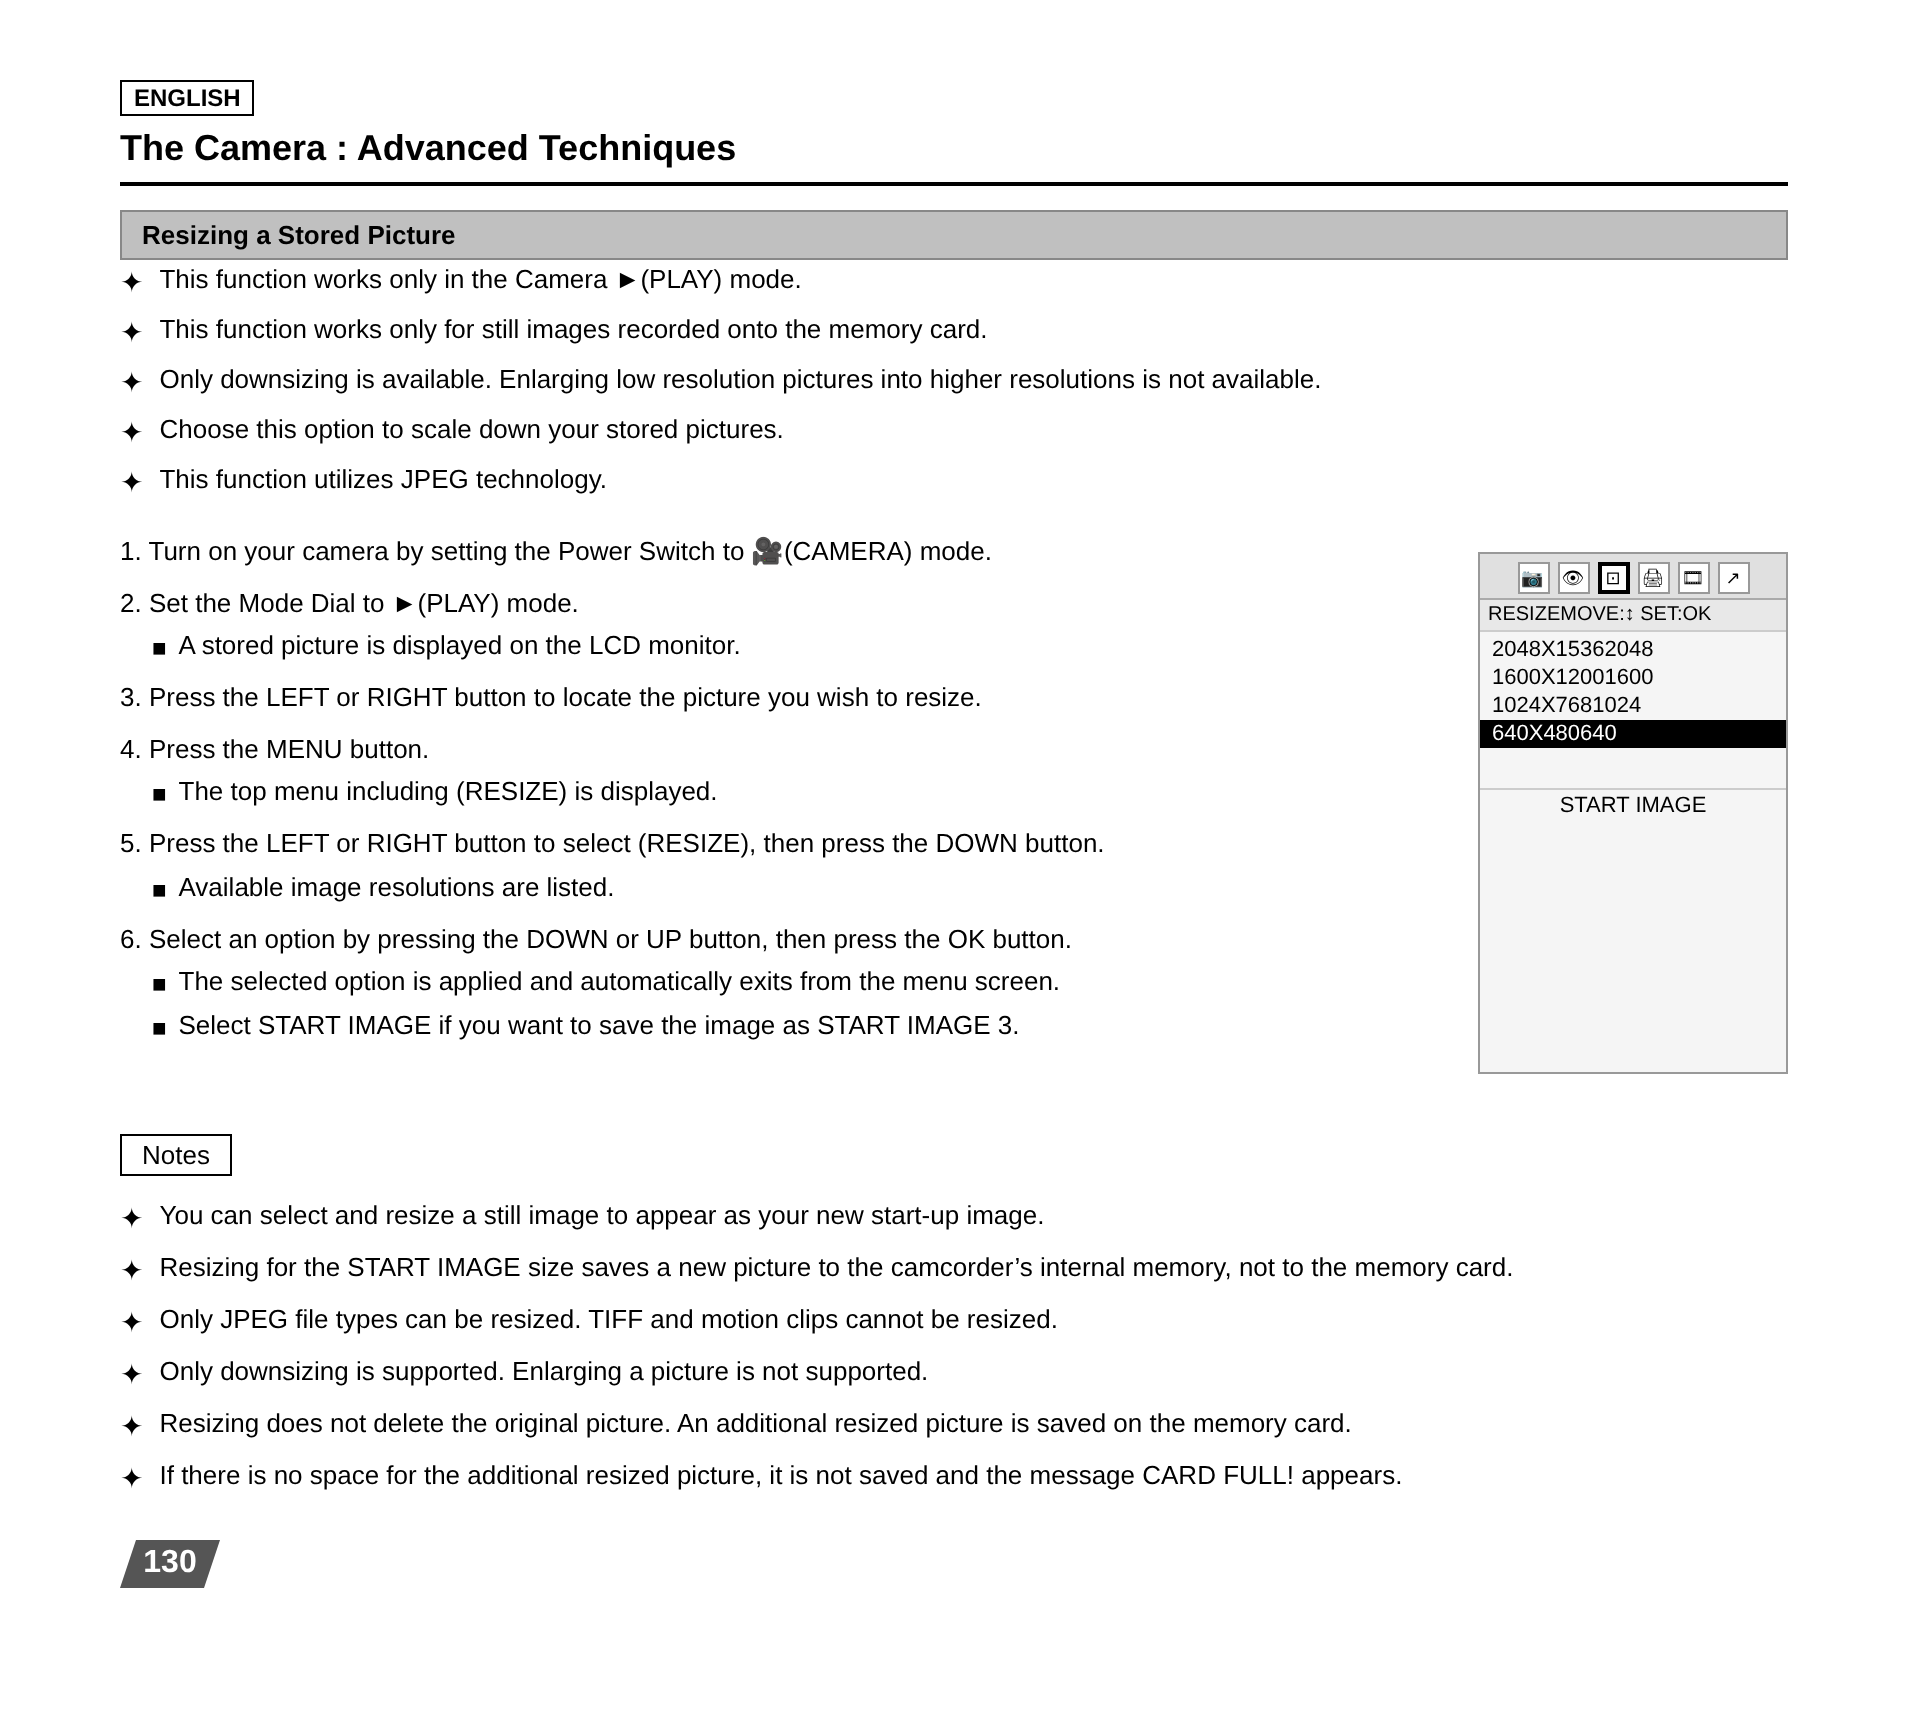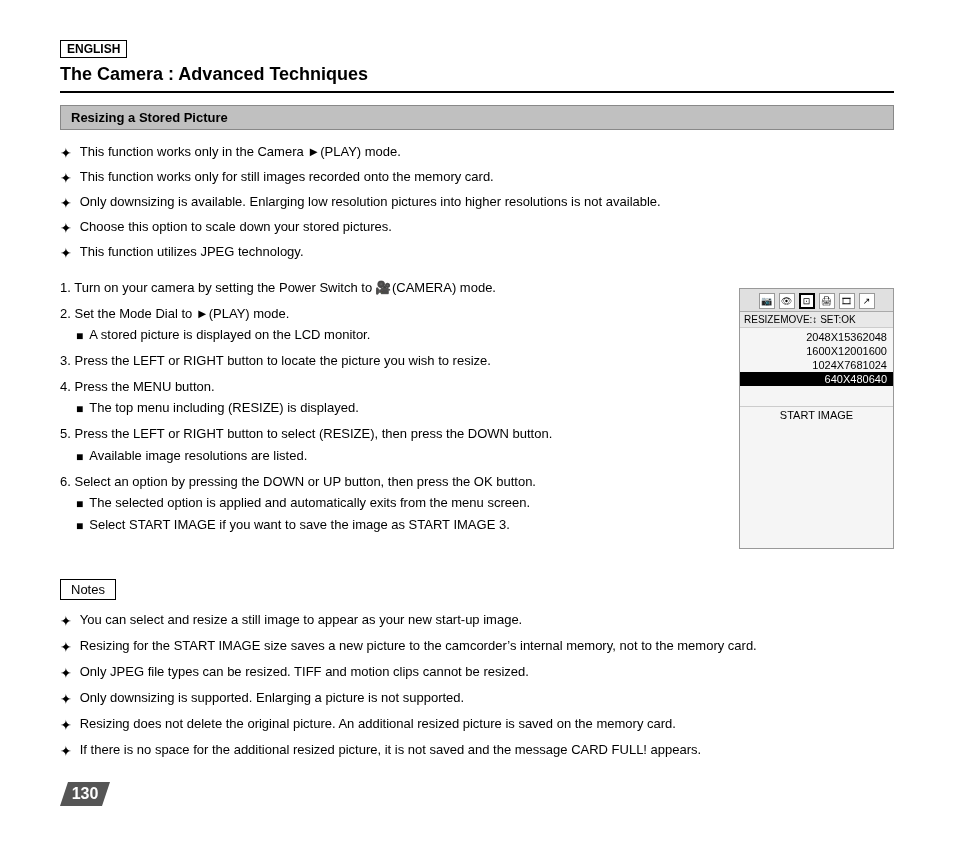--- a/index.html
+++ b/index.html
@@ -30,21 +30,20 @@
       padding-bottom: 6px;
       margin-bottom: 12px;
     }
 
     .section-header {
       background: #c0c0c0;
       font-weight: bold;
       font-size: 13px;
       padding: 4px 10px;
       border: 1px solid #888;
-      margin-bottom: 12px;
     }
 
     .bullet-list {
       list-style: none;
       margin-bottom: 14px;
     }
 
     .bullet-list li {
       display: flex;
       align-items: flex-start;
@@ -137,21 +136,21 @@
       background: #e8e8e8;
       border-bottom: 1px solid #ccc;
     }
 
     .menu-rows {
       padding: 2px 0;
     }
 
     .menu-row {
       display: flex;
-      justify-content: flex-end;
+      justify-content: flex-start;
       padding: 1px 6px;
       font-size: 11px;
     }
 
     .menu-row.highlighted {
       background: #000;
       color: #fff;
     }
 
     .menu-start-image {

